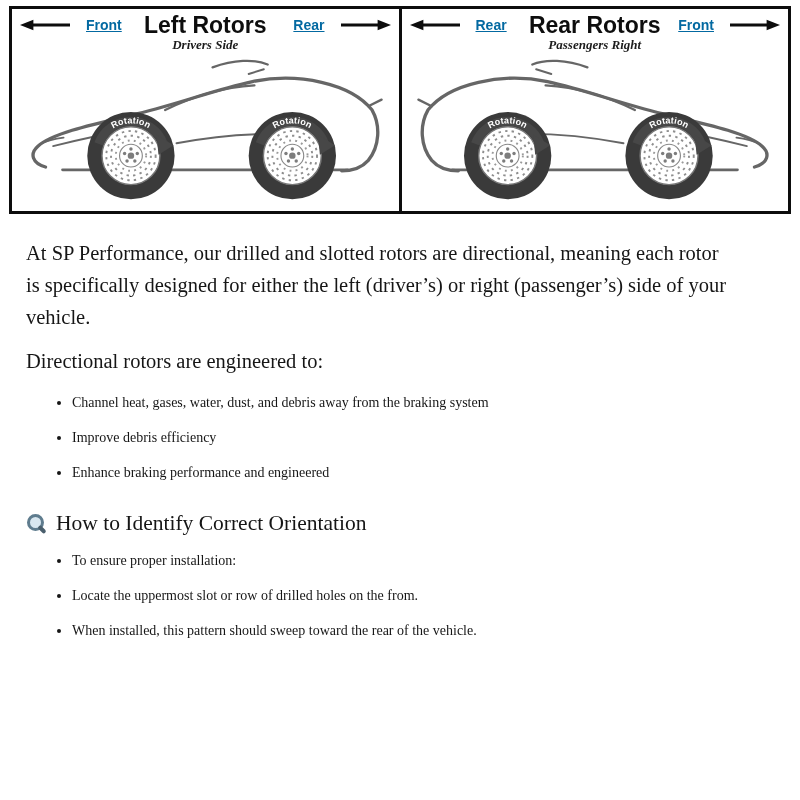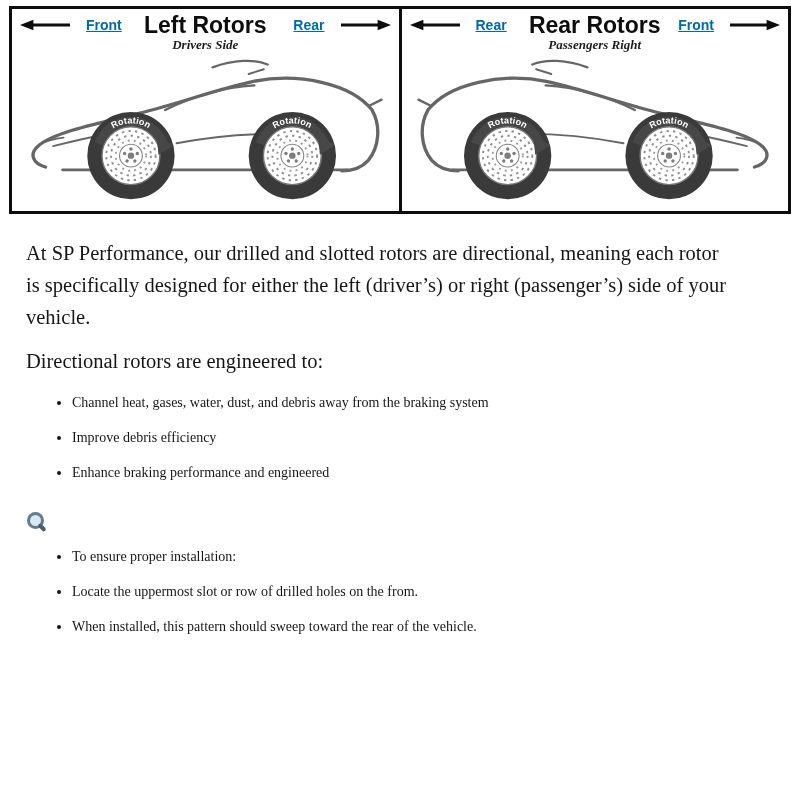--- a/index.html
+++ b/index.html
@@ -148,20 +148,21 @@
   <p>Directional rotors are engineered to:</p>
 
   <ul>
     <li>Channel heat, gases, water, dust, and debris away from the braking system</li>
     <li>Improve debris efficiency</li>
     <li>Enhance braking performance and engineered</li>
   </ul>
 
   <div class="sec-heading regular">
     <span class="mag-icon"></span>
+    <span>How to Identify Correct Orientation</span>
   </div>
 
   <ul>
     <li>To ensure proper installation:</li>
     <li>Locate the uppermost slot or row of drilled holes on the from.</li>
     <li>When installed, this pattern should sweep toward the rear of the vehicle.</li>
   </ul>
 </div>
 
 </body></html>

